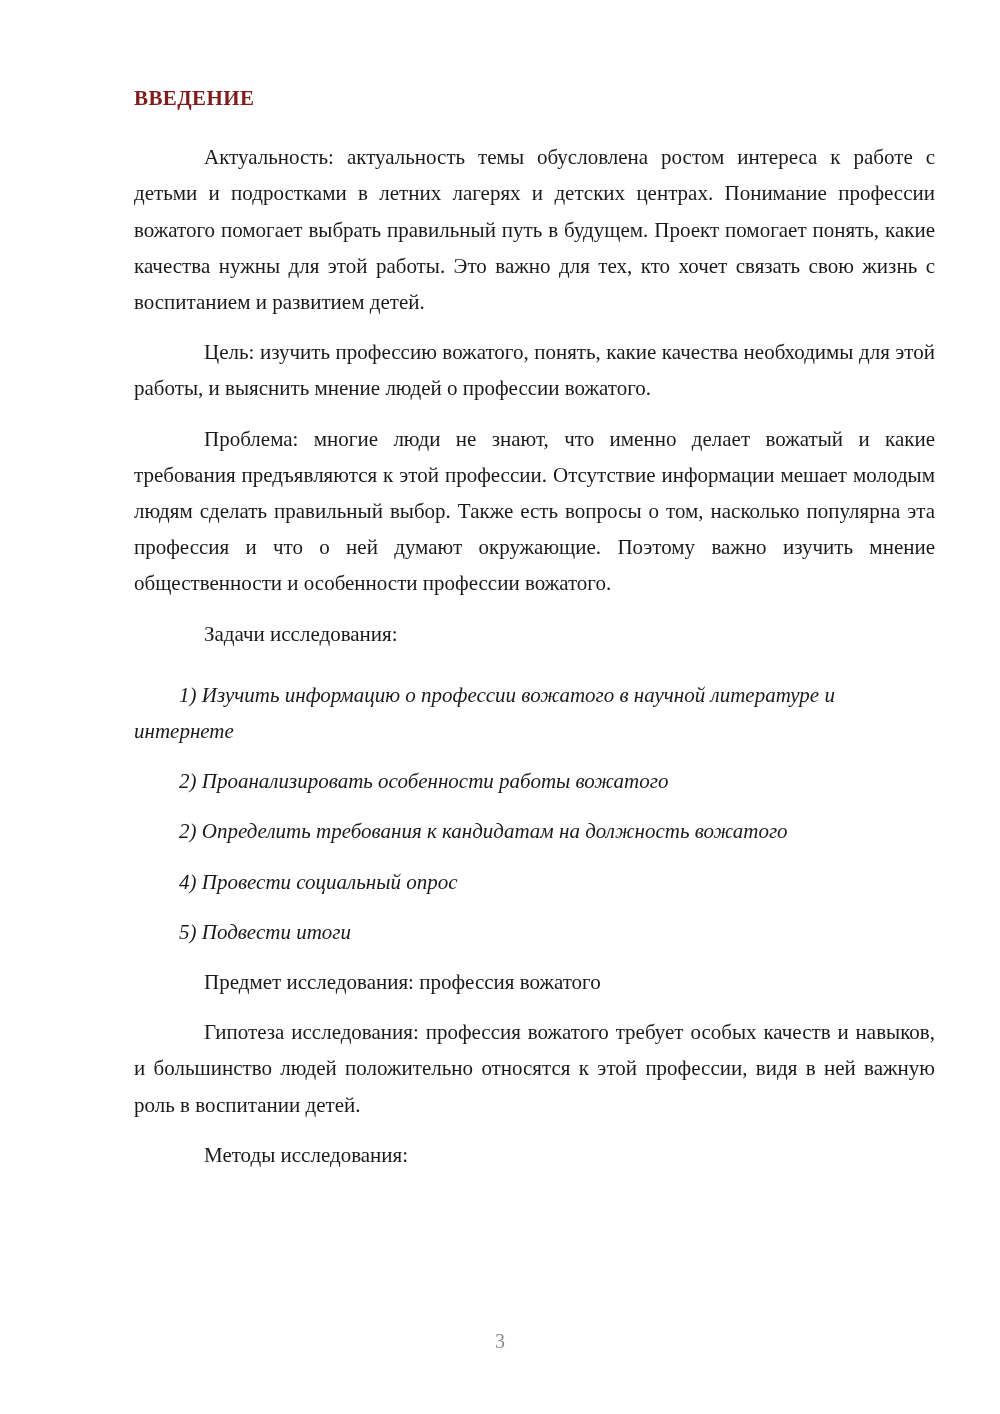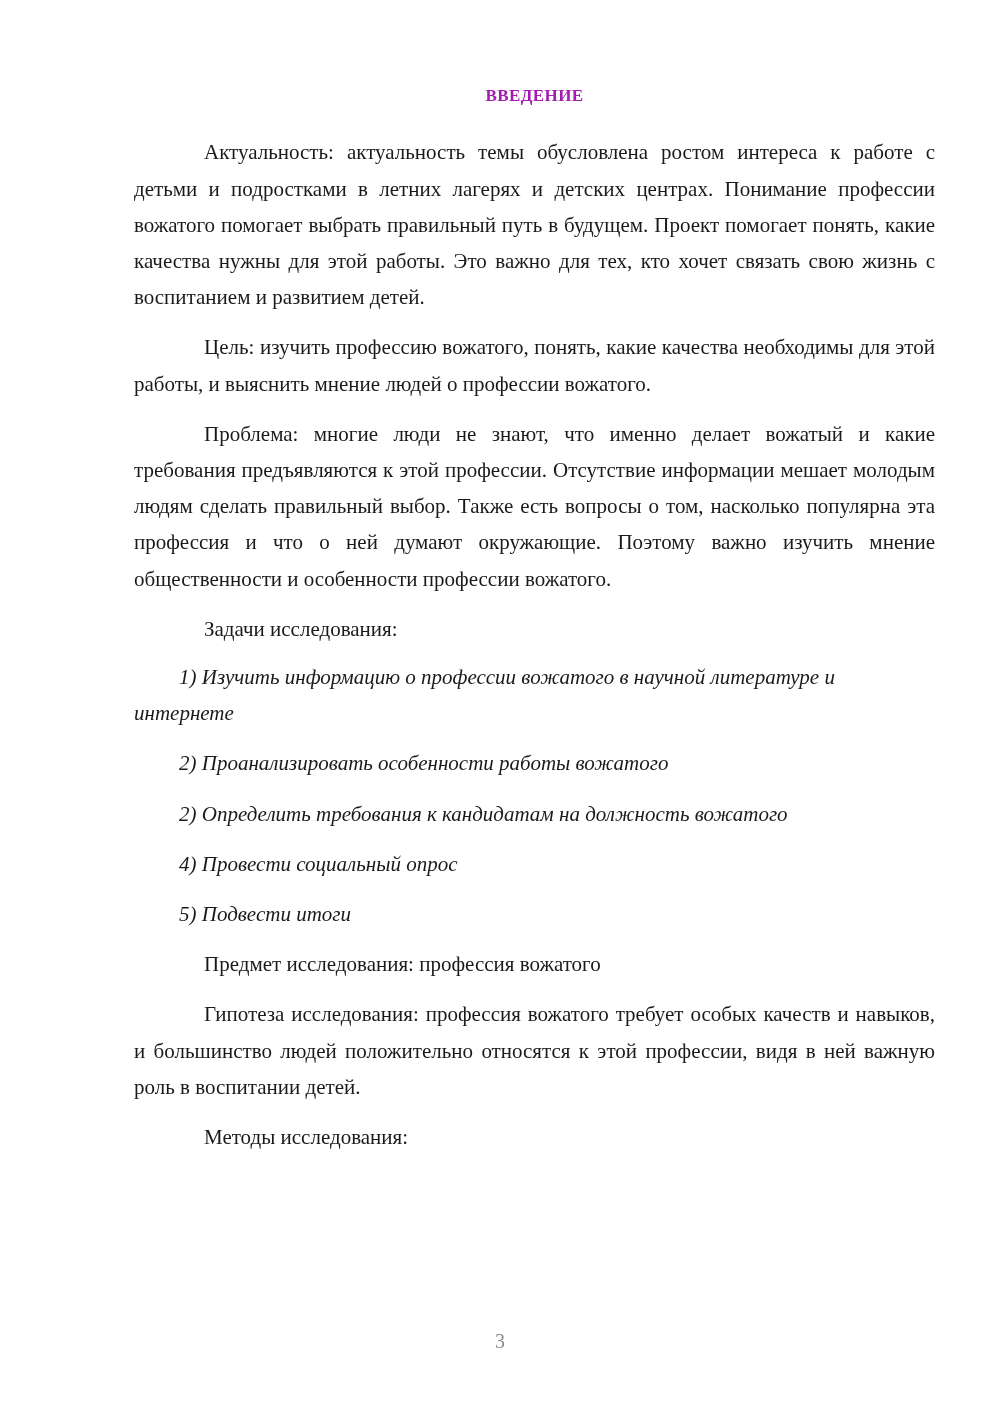--- a/index.html
+++ b/index.html
@@ -26,27 +26,27 @@
   }
 
   #content {
     position: absolute;
     left: 134px;
     top: 86px;
     width: 801px;
   }
 
   .doc-heading {
-    font-size: 17px;
+    font-size: 21px;
     font-weight: bold;
-    text-align: center;
+    text-align: left;
     letter-spacing: 0.4px;
     margin: 0 0 28px 0;
     line-height: 1.2;
-    color: #a21caf;
+    color: #7f1d1d;
   }
 
   .para {
     font-size: 21px;
     line-height: 36.2px;
     text-align: justify;
     text-justify: inter-word;
     text-indent: 70px;
     margin: 0 0 14px 0;
     color: #1a1a1a;
@@ -66,21 +66,21 @@
     font-size: 21px;
     line-height: 36.2px;
     text-align: left;
     text-indent: 45px;
     margin: 0 0 14px 0;
     color: #1a1a1a;
     font-style: italic;
   }
 
   .tight {
-    margin-bottom: 12px;
+    margin-bottom: 25px;
   }
 
   #page-number {
     position: absolute;
     left: 0;
     top: 1330px;
     width: 1000px;
     text-align: center;
     font-size: 20px;
     color: #8a8a8a;

